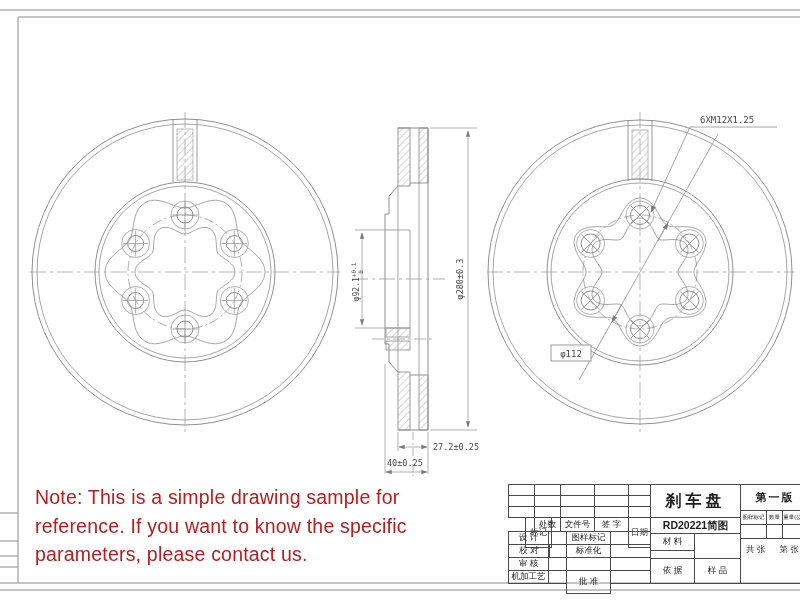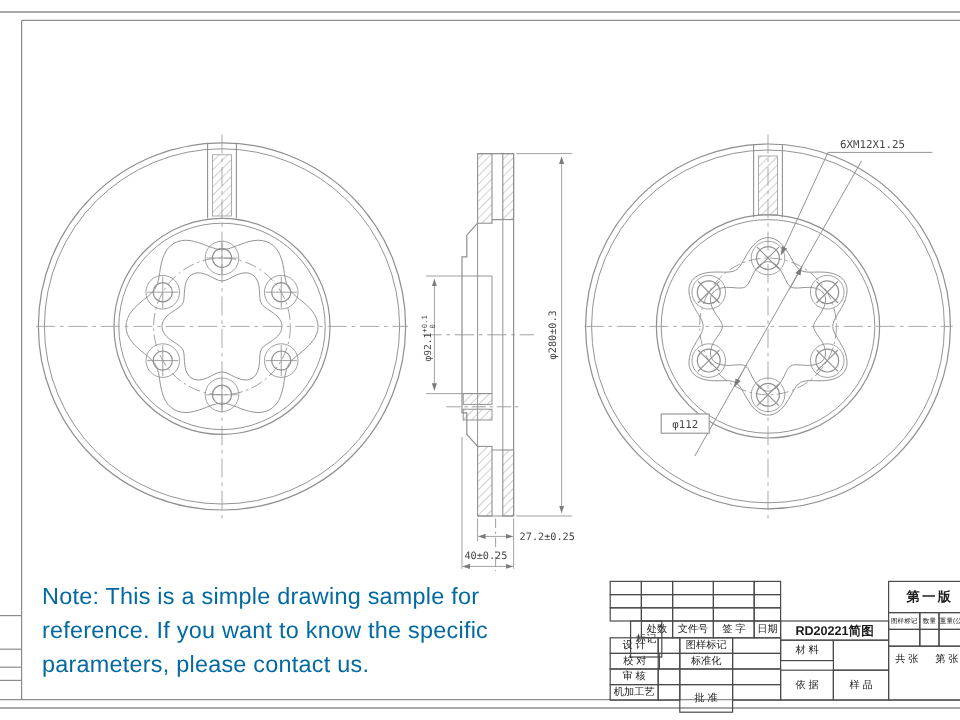--- a/index.html
+++ b/index.html
@@ -1,20 +1,20 @@
 <!DOCTYPE html>
 <html><head>
 <meta charset="utf-8">
 <style>
   html,body{margin:0;padding:0;background:#fff;width:800px;height:600px;overflow:hidden;}
   body{position:relative;font-family:"Liberation Sans",sans-serif;}
   svg{position:absolute;left:0;top:0;}
   .note{
     position:absolute;left:35px;top:483px;width:425px;
-    font-size:19.5px;line-height:28.5px;color:#0369a1;letter-spacing:.2px;
+    font-size:19.5px;line-height:28.5px;color:#b91c1c;letter-spacing:.2px;
     font-family:"Liberation Sans",sans-serif;
   }
   .tb{position:absolute;left:508px;top:484px;width:302px;height:100px;}
   .c{
     position:absolute;box-sizing:border-box;border:1px solid #4a4a4a;
     display:flex;align-items:center;justify-content:center;
     font-family:"Liberation Sans",sans-serif;font-size:8.5px;color:#1c1c1c;
     white-space:nowrap;overflow:hidden;background:transparent;
   }
   .c.big{font-size:16px;font-weight:bold;letter-spacing:4px;}
@@ -193,39 +193,40 @@
   <div class="c" style="left:0;top:22px;width:27px;height:12px"></div>
   <div class="c" style="left:26px;top:22px;width:27px;height:12px"></div>
   <div class="c" style="left:52px;top:22px;width:35px;height:12px"></div>
   <div class="c" style="left:86px;top:22px;width:35px;height:12px"></div>
   <div class="c" style="left:120px;top:22px;width:23px;height:12px"></div>
 
   <div class="c" style="left:17px;top:33px;width:27px;height:31px">标记</div>
   <div class="c" style="left:26px;top:33px;width:27px;height:15px">处数</div>
   <div class="c" style="left:52px;top:33px;width:35px;height:15px">文件号</div>
   <div class="c" style="left:86px;top:33px;width:35px;height:15px">签  字</div>
-  <div class="c" style="left:120px;top:33px;width:23px;height:15px">日期</div>
+  <div class="c" style="left:120px;top:33px;width:23px;height:31px">日期</div>
 
   <div class="c" style="left:0;top:47px;width:41px;height:14px">设  计</div>
   <div class="c" style="left:40px;top:47px;width:19px;height:14px"></div>
   <div class="c" style="left:58px;top:47px;width:45px;height:14px">图样标记</div>
   <div class="c" style="left:102px;top:47px;width:41px;height:14px"></div>
   <div class="c" style="left:0;top:60px;width:42px;height:14px">校  对</div>
   <div class="c" style="left:40px;top:60px;width:19px;height:14px"></div>
   <div class="c" style="left:58px;top:60px;width:45px;height:14px">标准化</div>
   <div class="c" style="left:102px;top:60px;width:41px;height:14px"></div>
   <div class="c" style="left:0;top:73px;width:41px;height:14px">审  核</div>
   <div class="c" style="left:40px;top:73px;width:19px;height:14px"></div>
   <div class="c" style="left:58px;top:73px;width:45px;height:14px"></div>
   <div class="c" style="left:102px;top:73px;width:41px;height:14px"></div>
   <div class="c" style="left:0;top:86px;width:41px;height:14px">机加工艺</div>
   <div class="c" style="left:40px;top:86px;width:19px;height:14px"></div>
   <div class="c" style="left:58px;top:86px;width:45px;height:24px">批  准</div>
   <div class="c" style="left:102px;top:86px;width:41px;height:14px"></div>
 
+  <div class="c big" style="left:142px;top:0;width:91px;height:34px">刹车盘</div>
   <div class="c rd" style="left:142px;top:33px;width:91px;height:17px">RD20221简图</div>
   <div class="c" style="left:142px;top:49px;width:45px;height:18px">材  料</div>
   <div class="c" style="left:186px;top:49px;width:47px;height:26px"></div>
   <div class="c" style="left:142px;top:74px;width:45px;height:26px">依  据</div>
   <div class="c" style="left:186px;top:74px;width:47px;height:26px">样  品</div>
 
   <div class="c ed" style="left:232px;top:0;width:70px;height:27px">第一版</div>
   <div class="c mini" style="left:232px;top:26px;width:27px;height:15px">图样标记</div>
   <div class="c mini" style="left:258px;top:26px;width:17px;height:15px">数量</div>
   <div class="c mini" style="left:274px;top:26px;width:28px;height:15px">重量(公斤)</div>

